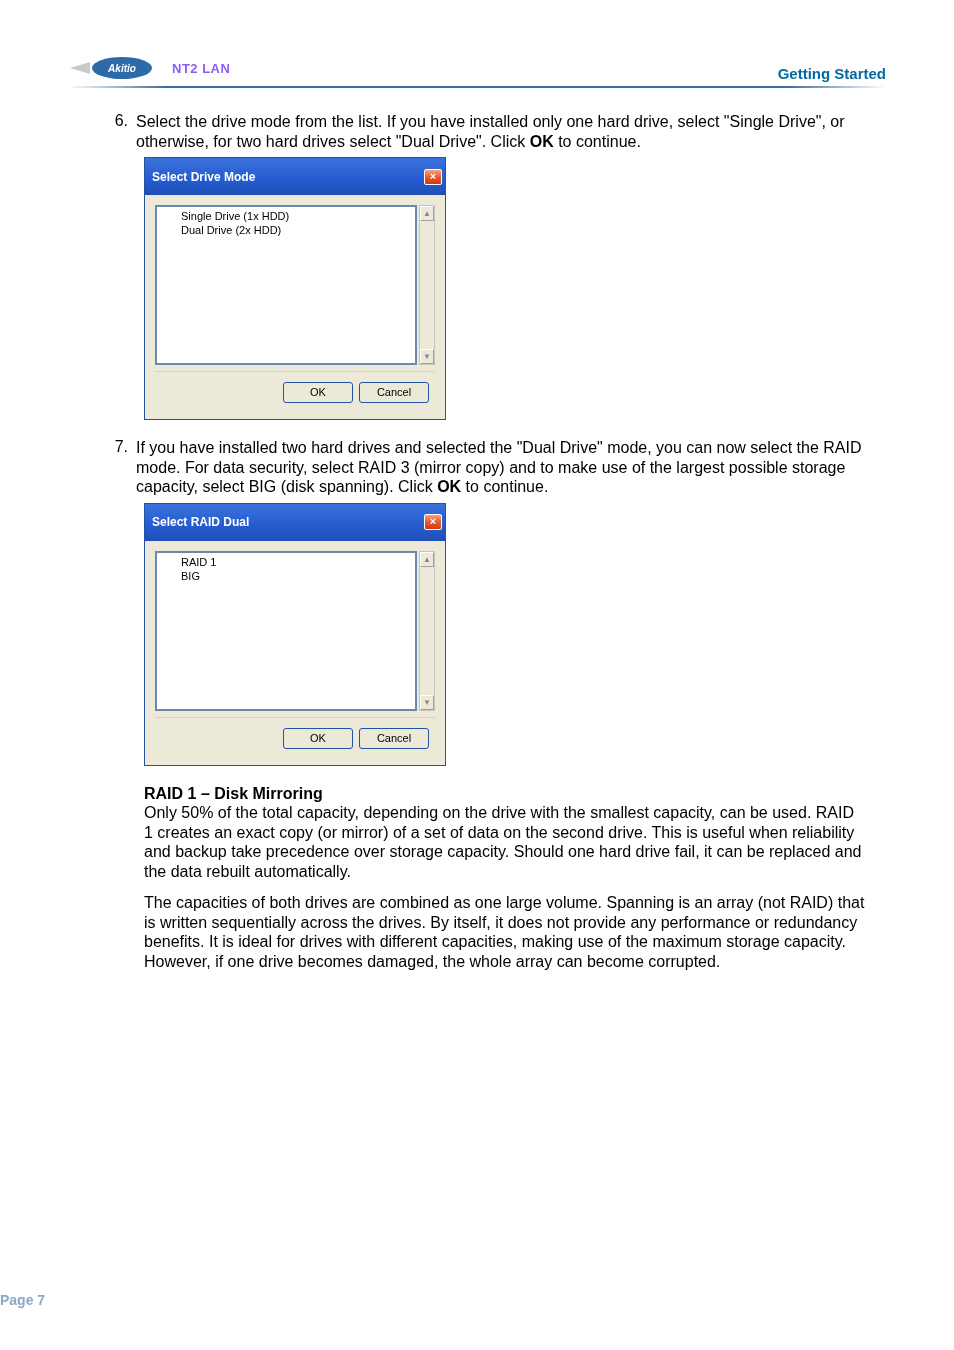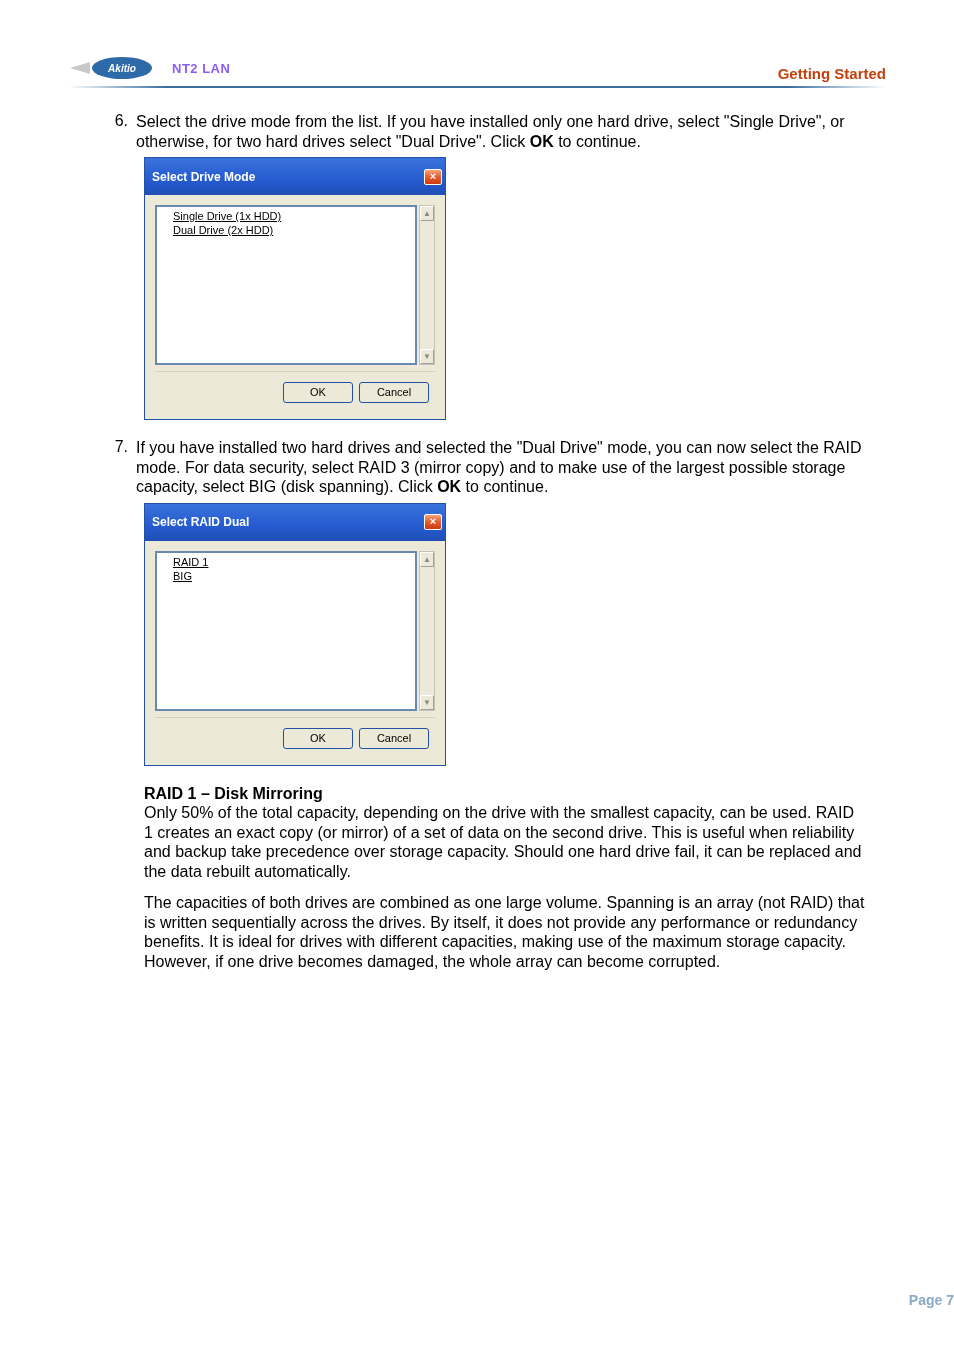--- a/index.html
+++ b/index.html
@@ -21,21 +21,21 @@
   }
   .header-left { display: flex; align-items: center; gap: 16px; }
   .brand-badge {
     display: inline-flex; align-items: center; justify-content: center;
   }
   .product-name {
     font-weight: bold; color: #8b5cf6; 
     letter-spacing: .5px; font-size: 13px;
   }
   .header-right {
-    font-weight: bold; color: #c2410c; font-size: 15px;
+    font-weight: bold; color: #0369a1; font-size: 15px;
   }
   .header-rule {
     height: 2px;
     background: linear-gradient(to right, rgba(0,0,0,0) 0%, #3a6ea0 12%, #3a6ea0 88%, rgba(0,0,0,0) 100%);
     border-radius: 2px;
     margin: 4px 0 24px 0;
   }
   .content { padding-left: 40px; padding-right: 4px; }
   .step-row { display: flex; margin-bottom: 6px; }
   .step-num { width: 28px; flex: 0 0 28px; text-align: right; padding-right: 8px; }
@@ -66,21 +66,21 @@
     color: #fff; font-family: Tahoma, Arial, sans-serif;
     font-size: 11px; line-height: 13px; text-align: center; font-weight: bold;
     cursor: default;
   }
   .dlg-body { padding: 10px 10px 8px 10px; }
   .listarea { display: flex; }
   .listbox {
     flex: 1; height: 160px;
     background: #fff; border: 2px solid #6b88b0;
     font-family: Tahoma, Arial, sans-serif; font-size: 11px;
-    padding: 2px 16px; line-height: 14px; text-decoration: underline;
+    padding: 2px 24px; line-height: 14px;
   }
   .listbox .opt { white-space: nowrap; }
   .vscroll {
     width: 16px; height: 160px; margin-left: 2px;
     background: #ece9d8; border: 1px solid #c7c3b6;
     display: flex; flex-direction: column; justify-content: space-between;
   }
   .arrowbtn {
     height: 15px; background: #ece9d8;
     border: 1px solid #fff; border-right-color: #a0a0a0; border-bottom-color: #a0a0a0;
@@ -96,21 +96,21 @@
     background: #ece9d8;
     border: 1px solid #2152a4; border-radius: 3px;
     font-family: Tahoma, Arial, sans-serif; font-size: 11px;
     text-align: center; line-height: 19px;
     cursor: default;
   }
   .sub-heading { font-weight: bold; margin-top: 6px; }
   .para { line-height: 1.22; margin-left: 36px; margin-right: 16px; margin-bottom: 12px; }
   .footer {
     position: absolute; left: 0; right: 0; bottom: 42px;
-    text-align: right; color: #8aa9c2; font-weight: bold; font-size: 14px;
+    text-align: left; color: #8aa9c2; font-weight: bold; font-size: 14px;
   }
 </style>
 </head>
 <body>
 
 <div class="page-pad">
   <div class="header-row">
     <div class="header-left">
       <span class="brand-badge">
         <svg width="88" height="28" viewBox="0 0 88 28">

